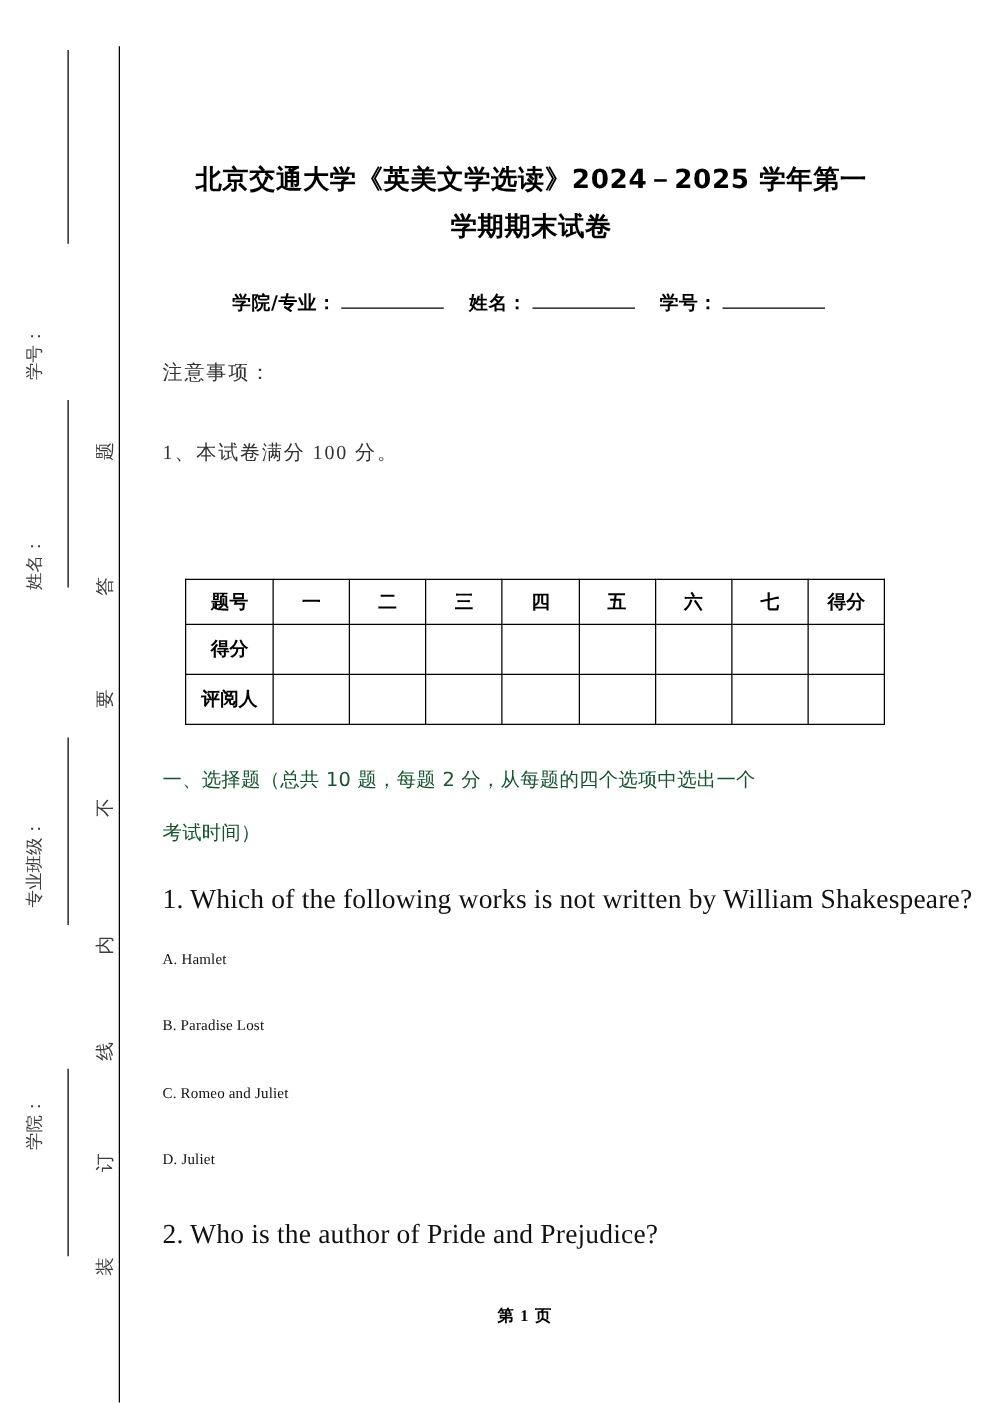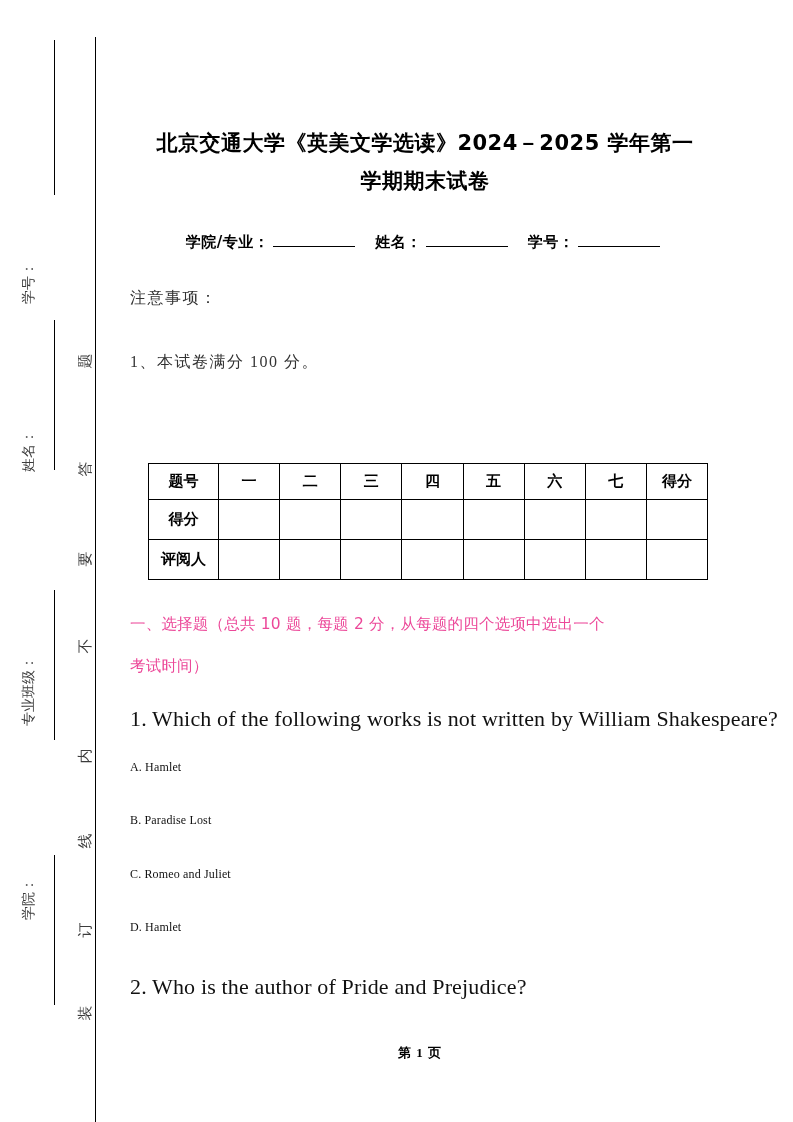--- a/index.html
+++ b/index.html
@@ -163,21 +163,21 @@
 
   
   #section-heading {
     position: absolute;
     left: 20px;
     top: 603px;
     width: 592px;
     font-family: "DejaVu Sans", "Liberation Sans", sans-serif;
     font-size: 15.5px;
     line-height: 42px;
-    color: #ec4899;
+    color: #14532d;
     letter-spacing: 0.2px;
   }
 
   
   .q-text {
     position: absolute;
     left: 20px;
     font-family: "Liberation Serif", "DejaVu Serif", serif;
     font-size: 22px;
     color: #111111;
@@ -290,19 +290,19 @@
 
   <div id="section-heading">
     <div>一、选择题（总共 10 题，每题 2 分，从每题的四个选项中选出一个</div>
     <div>考试时间）</div>
   </div>
 
   <div class="q-text" style="top:706px;">1. Which of the following works is not written by William Shakespeare?</div>
   <div class="opt-text" style="top:760px;">A. Hamlet</div>
   <div class="opt-text" style="top:813px;">B. Paradise Lost</div>
   <div class="opt-text" style="top:867px;">C. Romeo and Juliet</div>
-  <div class="opt-text" style="top:920px;">D. Hamlet</div>
+  <div class="opt-text" style="top:920px;">D. Juliet</div>
 
   <div class="q-text" style="top:974px;">2. Who is the author of Pride and Prejudice?</div>
 
   <div id="page-footer">第 1 页</div>
 
 </div>
 
 </body></html>

